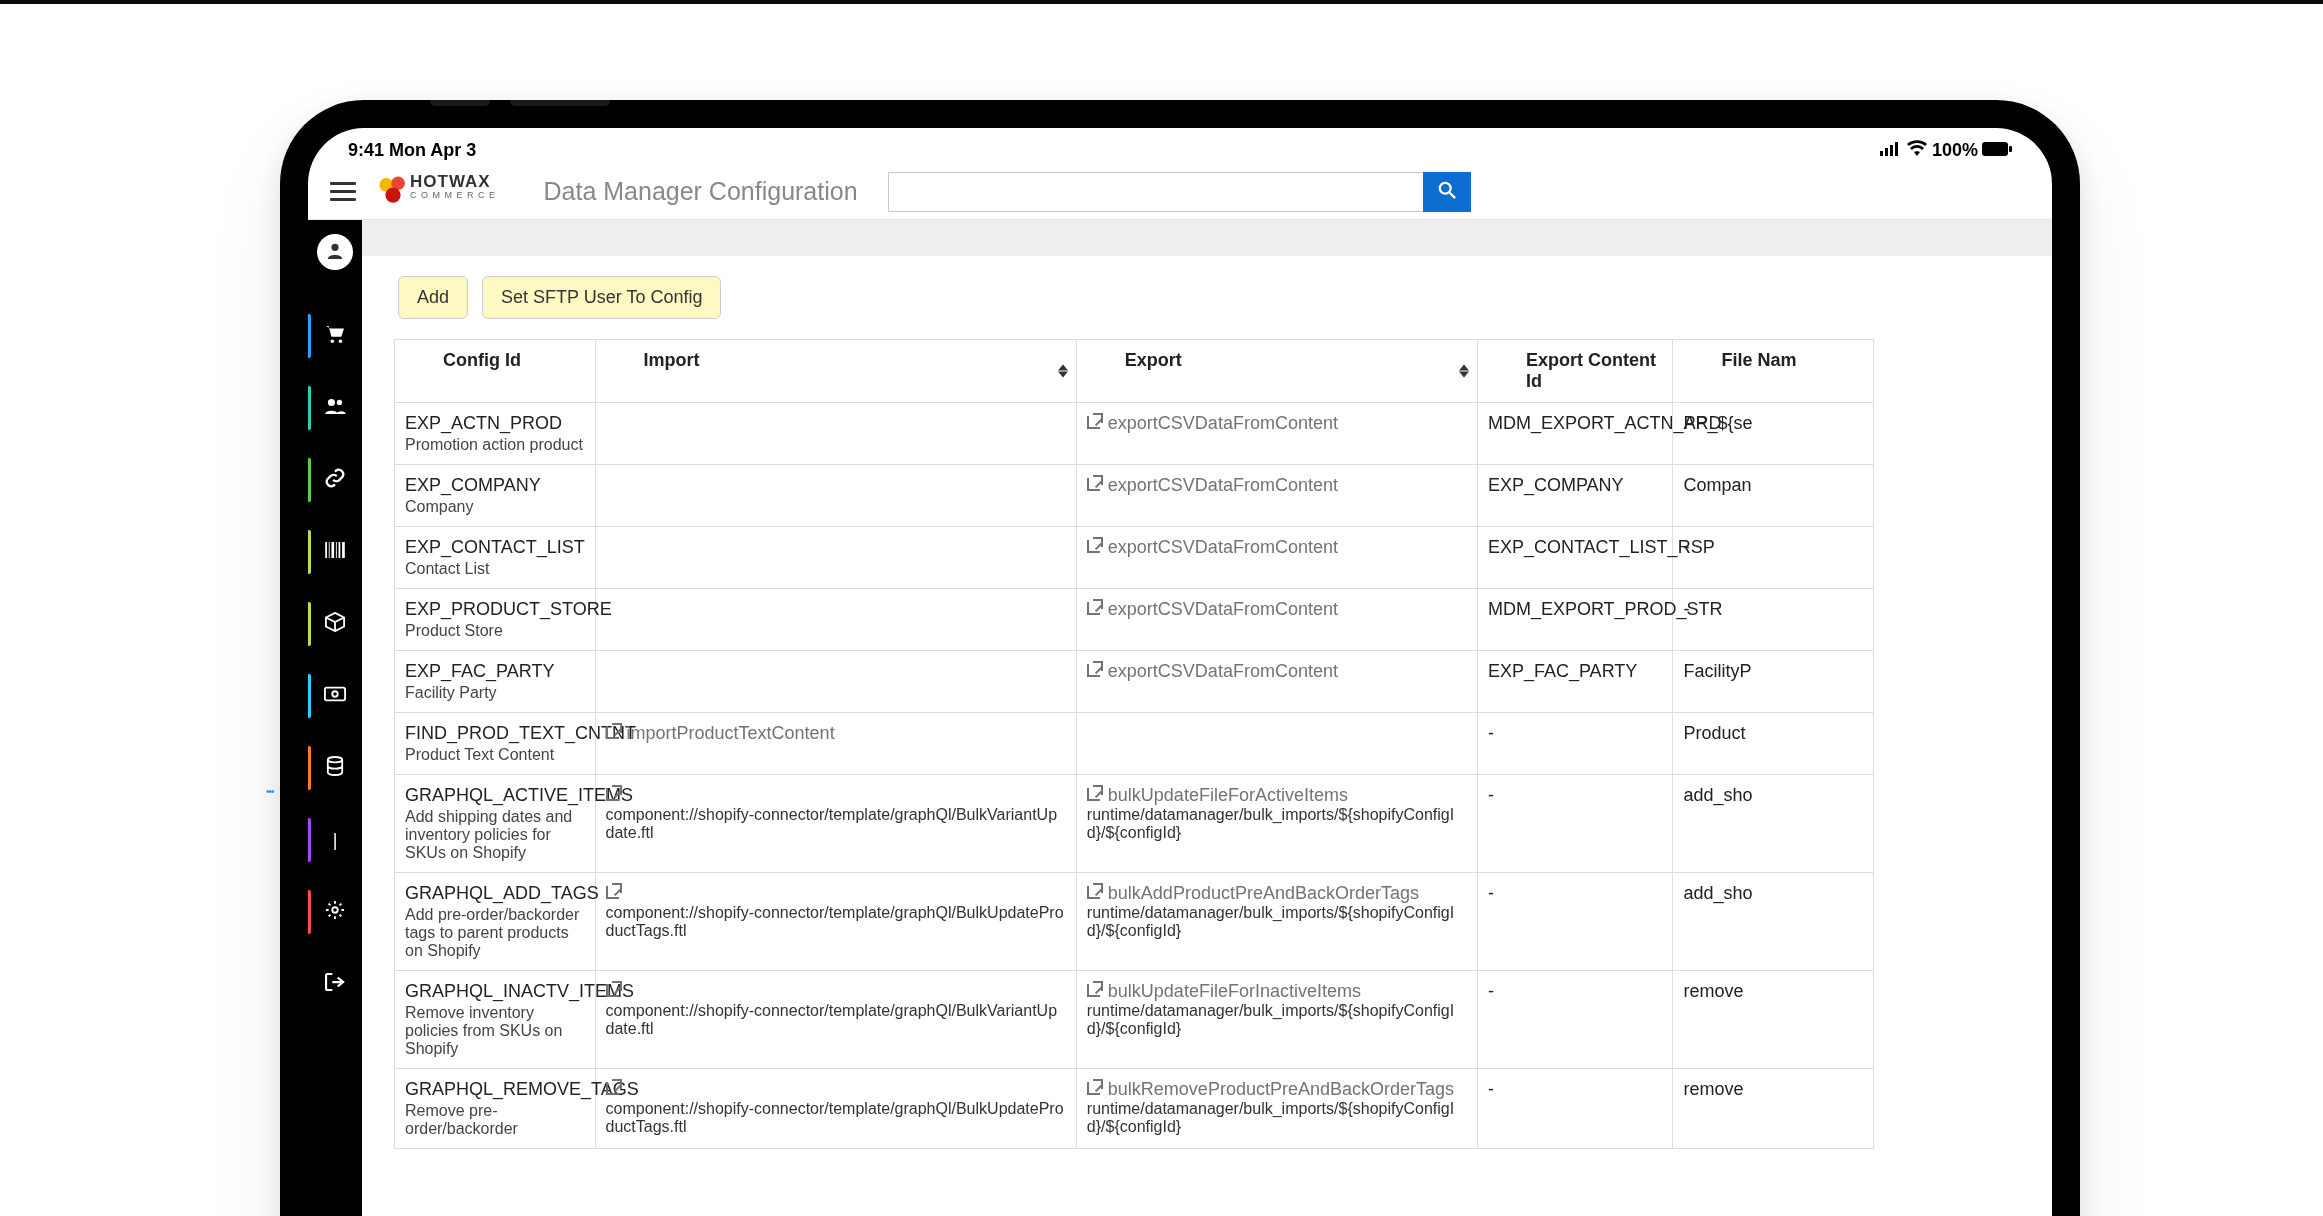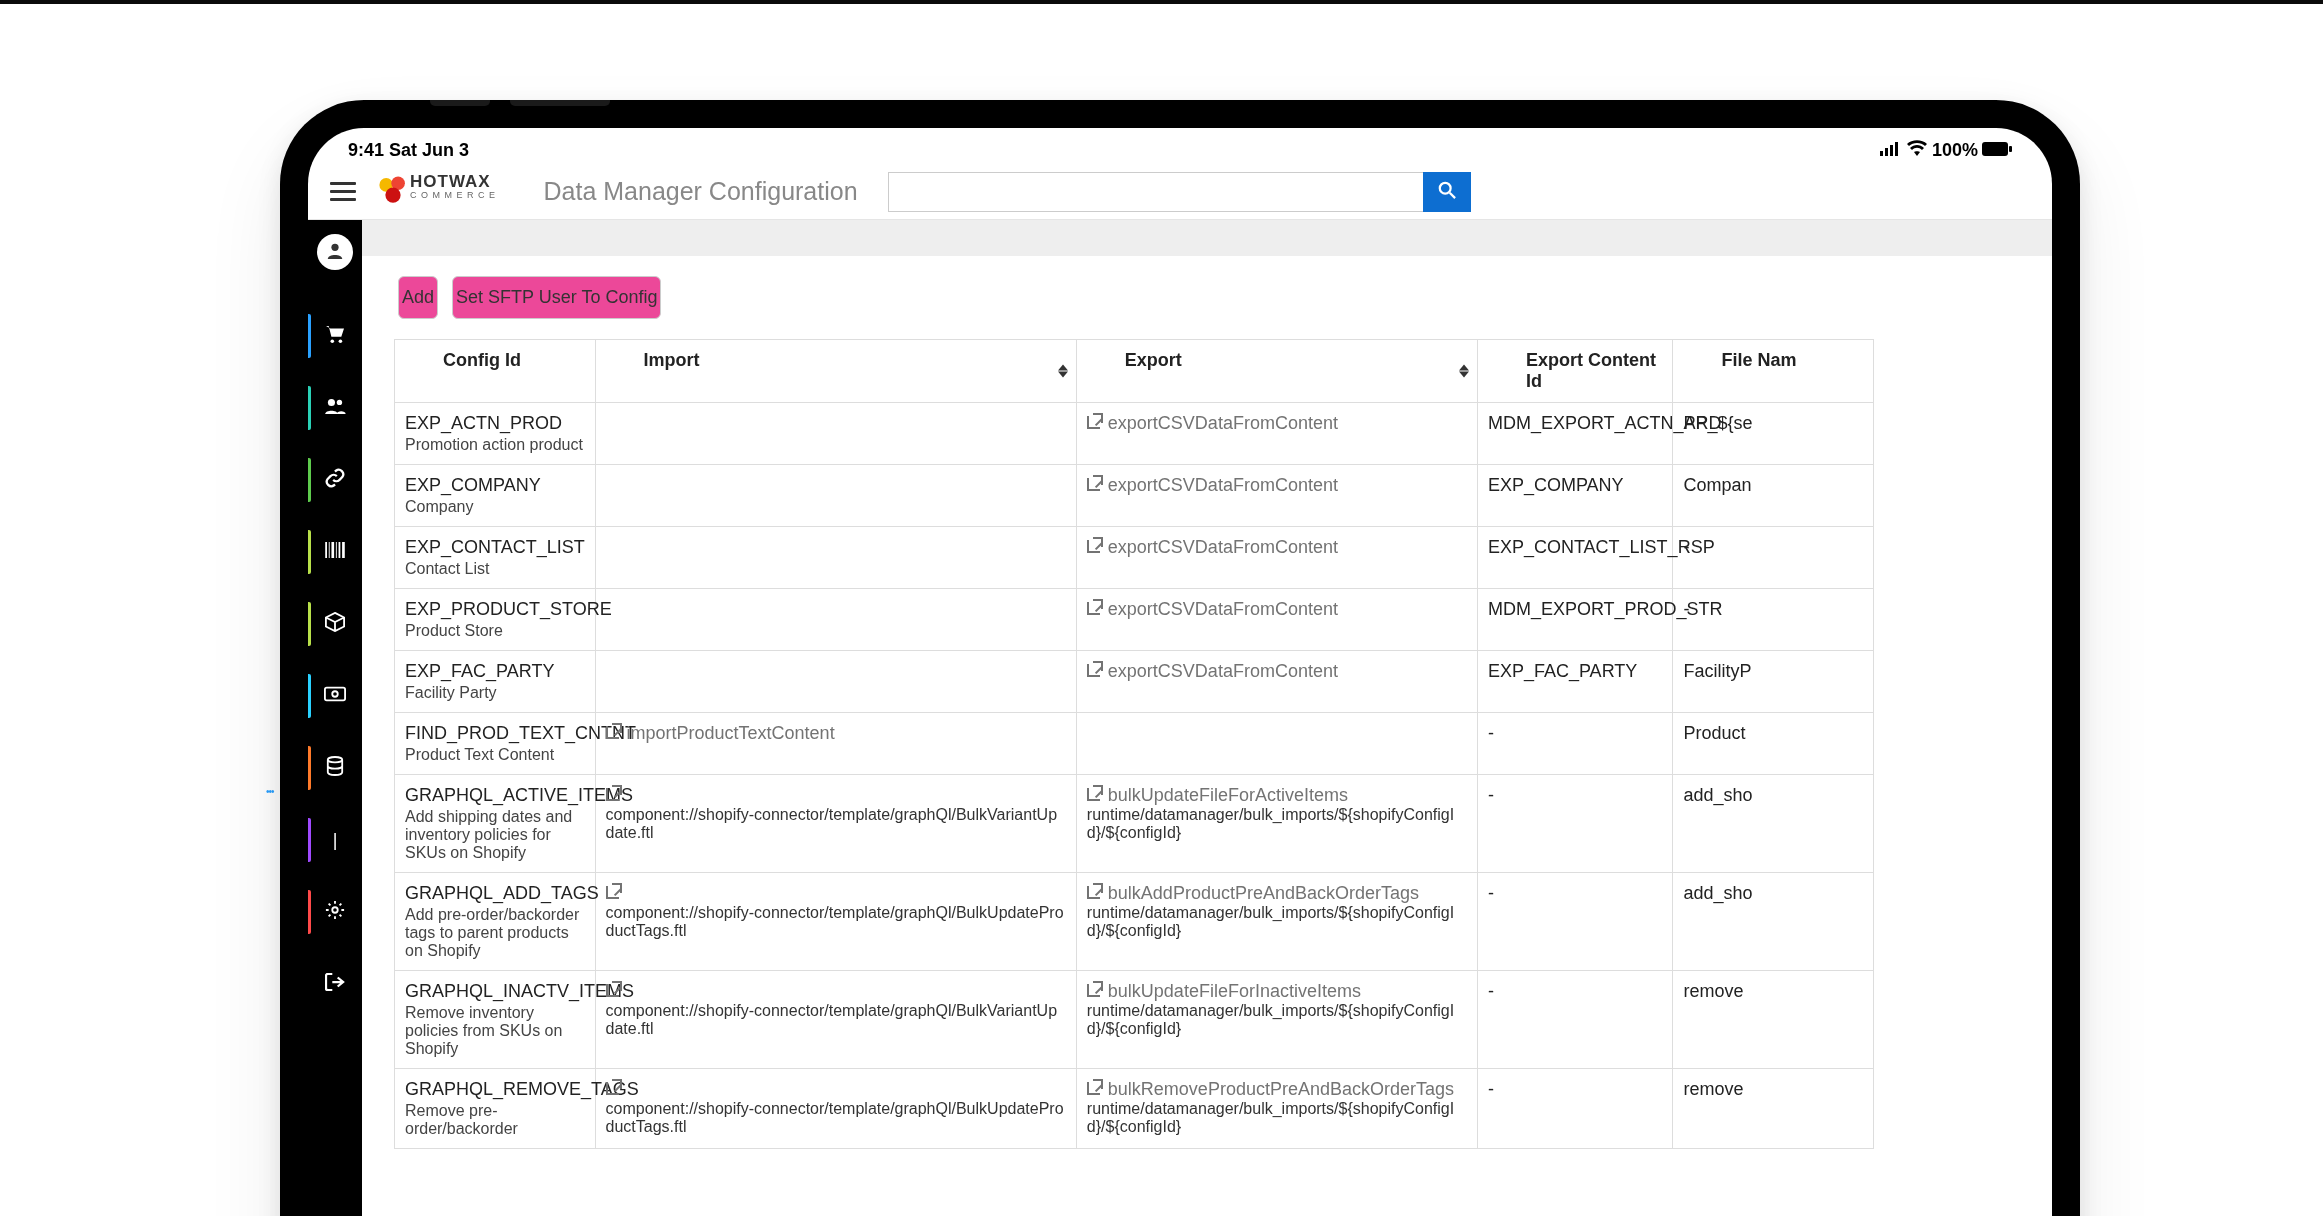--- a/index.html
+++ b/index.html
@@ -175,22 +175,22 @@
 }
 .main-top-bar {
   height: 36px;
   background: #eee;
 }
 .action-row {
   padding: 20px 36px;
   display: flex; gap: 14px;
 }
 .btn {
-  padding: 10px 3px;
-  background: #ec4899;
+  padding: 10px 18px;
+  background: #fef9c3;
   border: 1px solid #ccc;
   border-radius: 6px;
   font-size: 18px;
   color: #333;
   cursor: pointer;
 }
 .table-scroll {
   flex: 1;
   overflow-x: auto;
   padding: 0 32px 0 32px;
@@ -271,21 +271,21 @@
 </head>
 <body>
 
 <div class="top-strip"></div>
 <div class="proto-tab">•••</div>
 
 <div class="device">
   <div class="screen">
 
     <div class="status-bar">
-      <span>9:41  Sat Jun 3</span>
+      <span>9:41  Mon Apr 3</span>
       <span class="status-right">
         <span class="icon">
           <svg width="22" height="14" viewBox="0 0 22 14">
               <rect x="0" y="9" width="3" height="5" fill="#000"></rect>
               <rect x="5" y="6" width="3" height="8" fill="#000"></rect>
               <rect x="10" y="3" width="3" height="11" fill="#000"></rect>
               <rect x="15" y="0" width="3" height="14" fill="#000"></rect>
             </svg>
         </span>
         <span class="icon">

